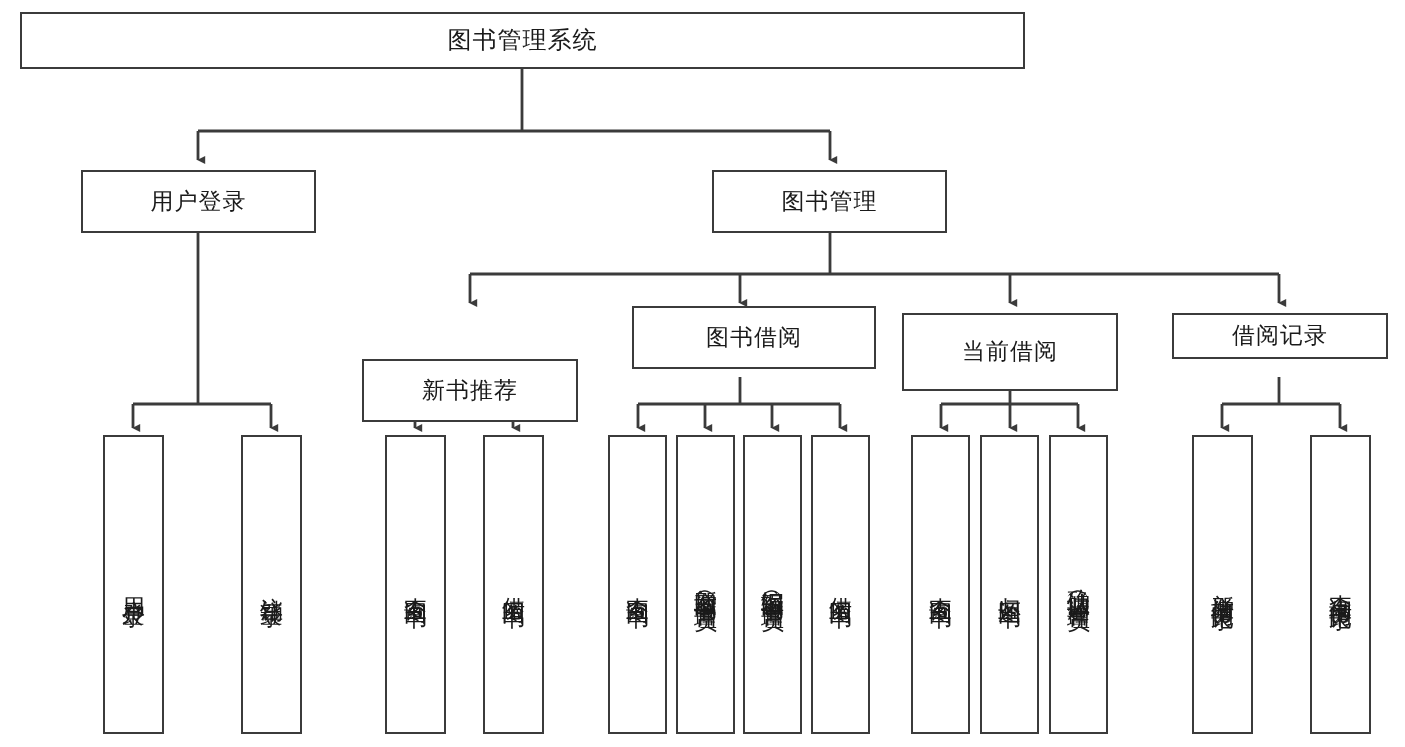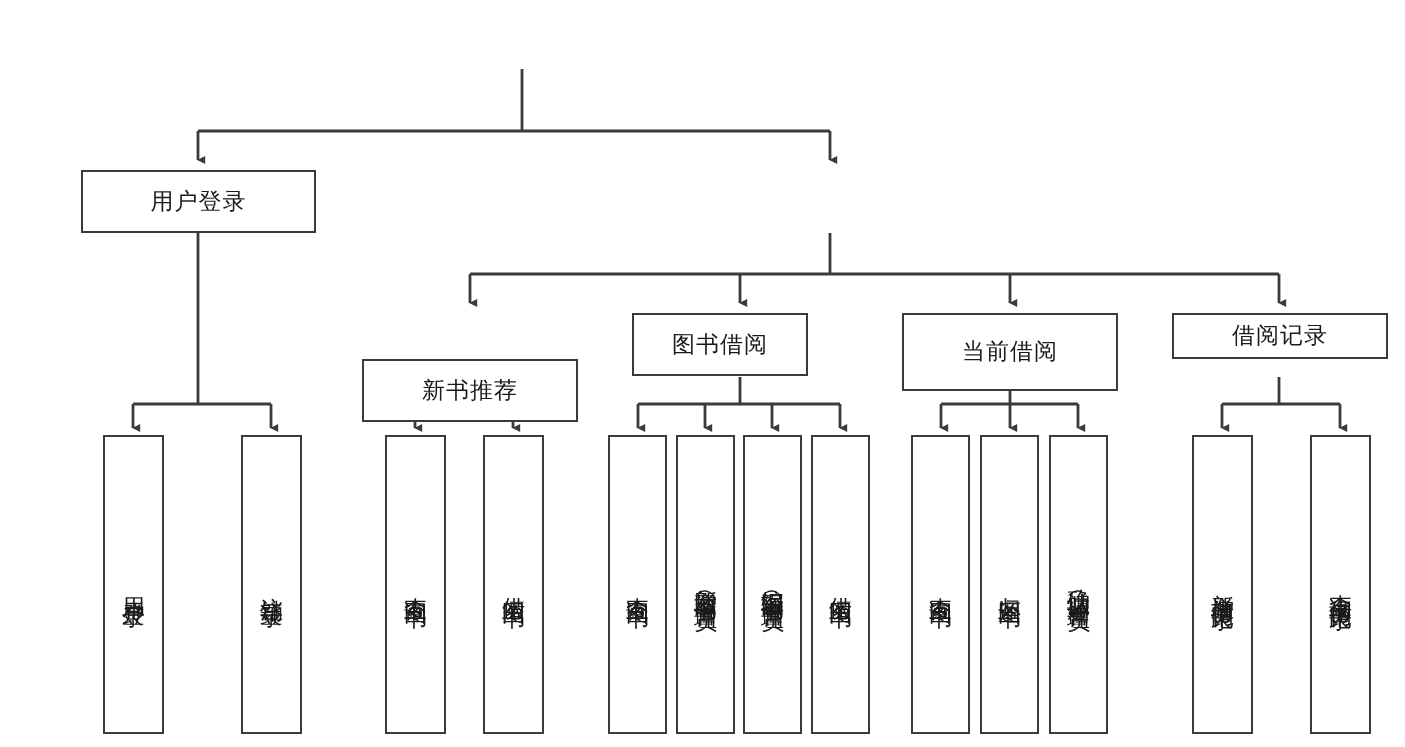--- a/index.html
+++ b/index.html
@@ -115,29 +115,35 @@
       <path d="M1010,404 L1010,428" marker-end="url(#arrow)"></path>
       <path d="M1078,404 L1078,428" marker-end="url(#arrow)"></path>
 
       <path d="M1279,377 L1279,404"></path>
       <path d="M1222,404 L1340,404"></path>
       <path d="M1222,404 L1222,428" marker-end="url(#arrow)"></path>
       <path d="M1340,404 L1340,428" marker-end="url(#arrow)"></path>
     </g>
   </svg>
 
+  <div class="node horizontal root" style="left:20px; top:12px; width:1005px; height:57px;">
+    <span class="node-label">图书管理系统</span>
+  </div>
 
   <div class="node horizontal" style="left:81px; top:170px; width:235px; height:63px;">
     <span class="node-label">用户登录</span>
+  </div>
+  <div class="node horizontal" style="left:712px; top:170px; width:235px; height:63px;">
+    <span class="node-label">图书管理</span>
   </div>
 
   <div class="node horizontal" style="left:362px; top:313px; width:216px; height:63px;margin-top:46px;">
     <span class="node-label">新书推荐</span>
   </div>
-  <div class="node horizontal" style="left:632px; top:313px; width:176px; height:63px;">
+  <div class="node horizontal" style="left:632px; top:306px; width:244px; height:63px;">
     <span class="node-label">图书借阅</span>
   </div>
   <div class="node horizontal" style="left:902px; top:313px; width:216px; height:78px;">
     <span class="node-label">当前借阅</span>
   </div>
   <div class="node horizontal" style="left:1172px; top:313px; width:216px; height:46px;">
     <span class="node-label">借阅记录</span>
   </div>
 
   <div class="node vertical" style="left:103px; top:435px; width:61px; height:299px;">

